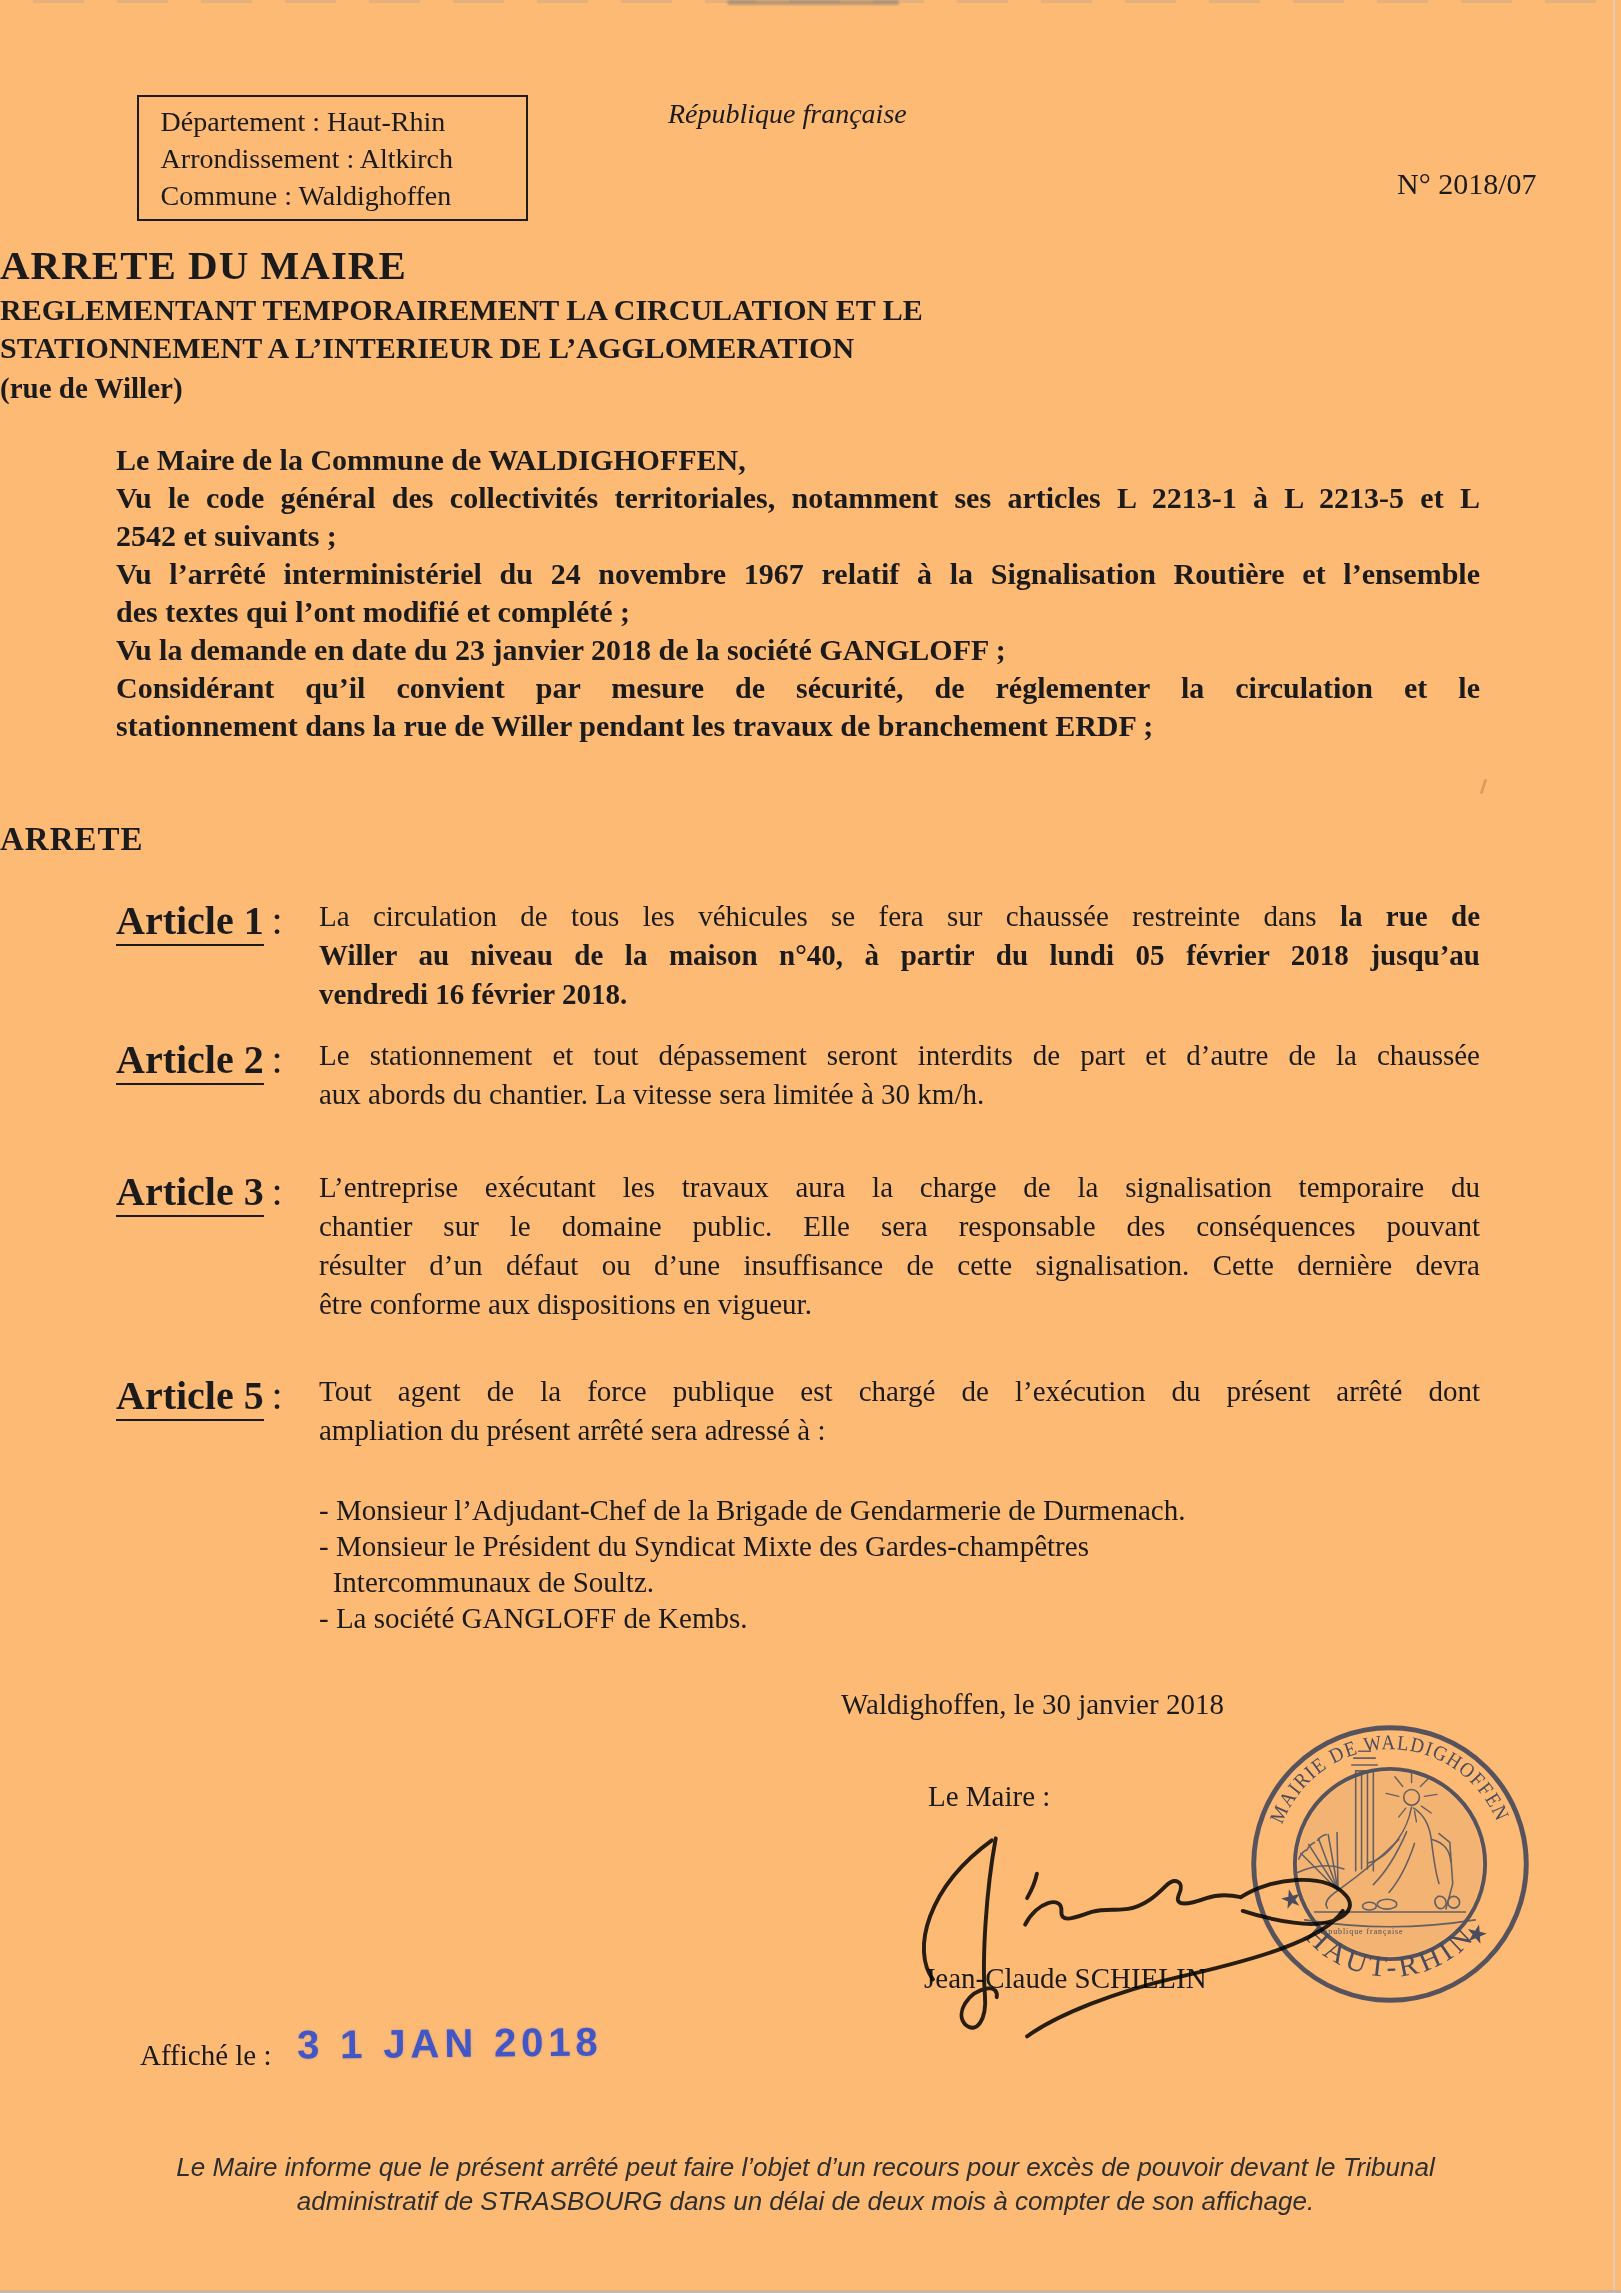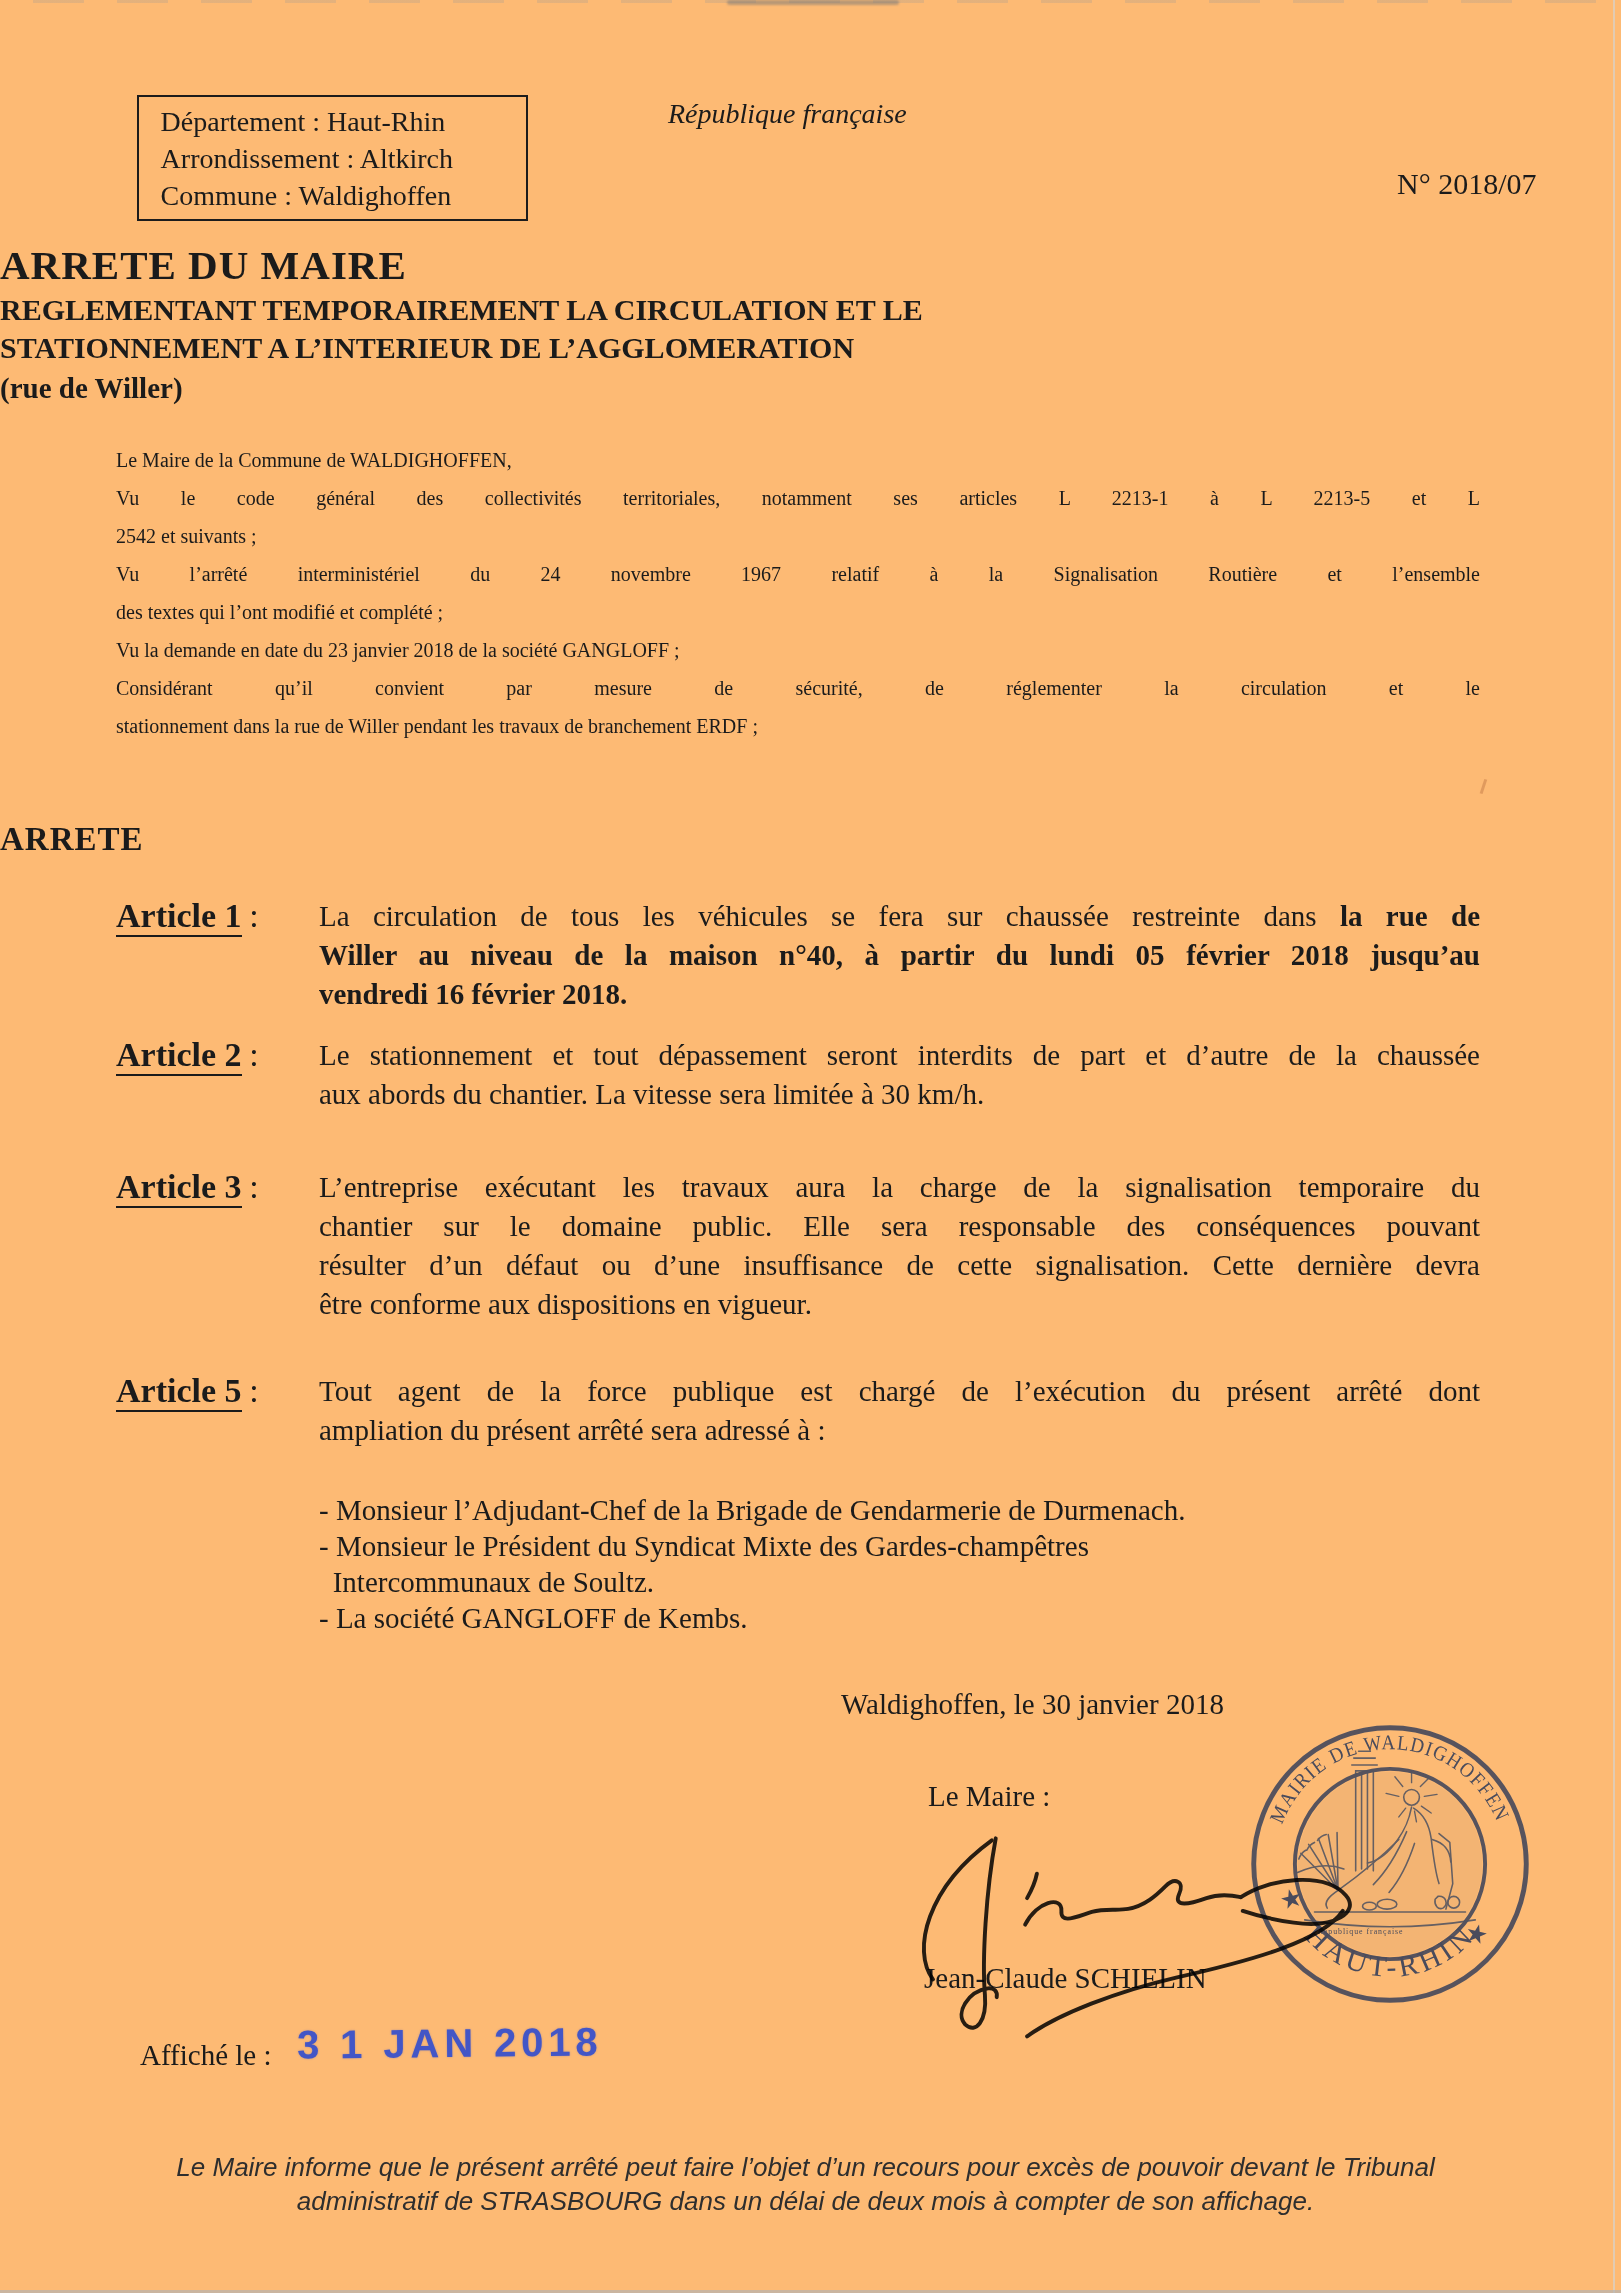--- a/index.html
+++ b/index.html
@@ -27,24 +27,24 @@
   .republique{left:668px;top:98px;font-size:28px;font-style:italic;}
   .doc-number{left:1397px;top:167px;font-size:30px;}
   
   .ctr{left:0;width:1612px;text-align:left;}
   .title-main{top:241px;font-size:41px;font-weight:bold;letter-spacing:1px;}
   .title-sub1{top:293px;font-size:30px;font-weight:bold;}
   .title-sub2{top:331px;font-size:30px;font-weight:bold;}
   .title-sub3{top:372px;font-size:29px;font-weight:bold;}
   .arrete-head{top:821px;font-size:33px;font-weight:bold;letter-spacing:1px;}
   
-  .preamble{left:116px;top:441px;width:1364px;font-size:20px;}
+  .preamble{left:116px;top:441px;width:1364px;font-size:30px;font-weight:bold;}
   .preamble .bline{line-height:38px;}
   .jl{text-align:justify;text-align-last:justify;}
-  .art-label-row{left:116px;font-size:34px;}
+  .art-label-row{left:116px;font-size:40px;}
   .art-label{font-weight:bold;border-bottom:2.5px solid #1b1b1b;padding-bottom:1px;}
   .art-colon{margin-left:7.8px;}
   .art-body{left:319px;width:1161px;font-size:29px;}
   .art-body .bline{line-height:39px;}
   .b{font-weight:bold;}
   .recipients{left:319px;top:1492px;font-size:29px;}
   .recipients .bline{line-height:36px;}
   .indent2{padding-left:13.7px;}
   
   .place-date{left:841px;top:1688px;font-size:29px;}

